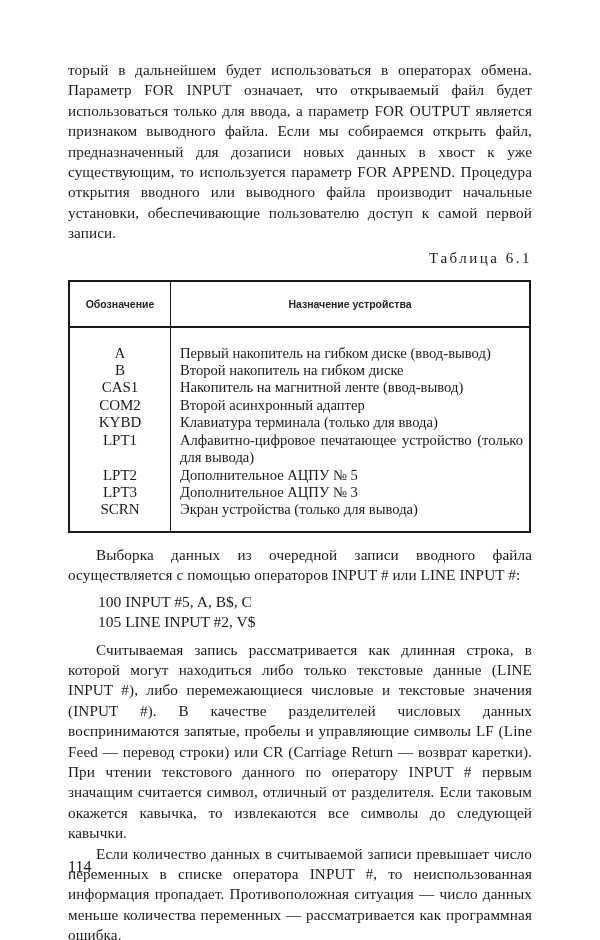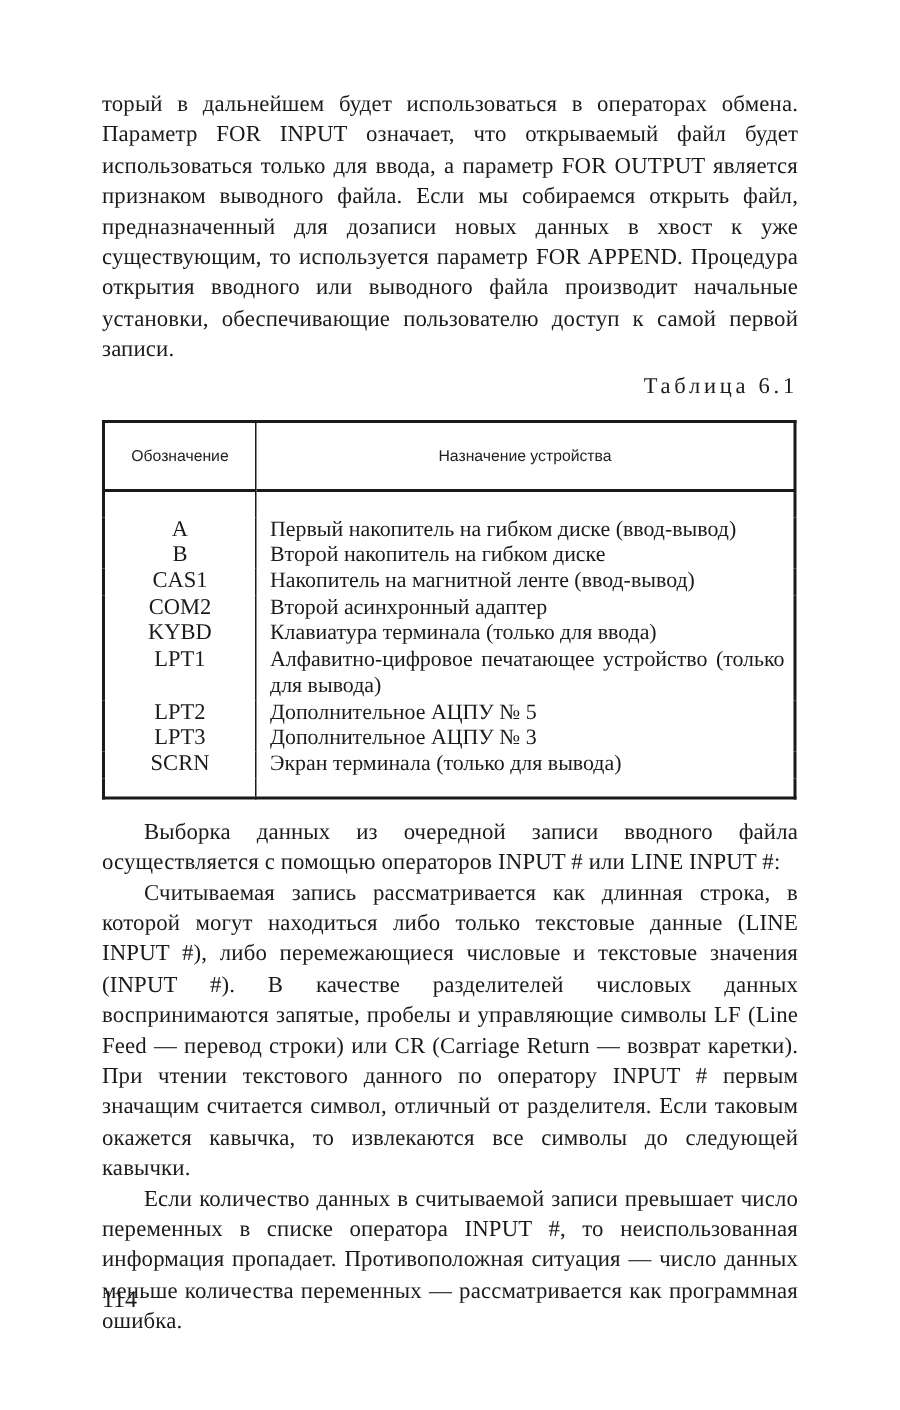--- a/index.html
+++ b/index.html
@@ -10,21 +10,21 @@
   .page { position:absolute; left:68px; top:60px; width:464px; }
   .para { font-size:15.2px; line-height:20.4px; text-align:justify; margin:0; letter-spacing:0.1px; }
   .para.indent { text-indent:28px; }
   .table-caption {
     text-align:right; font-size:15px; letter-spacing:2.5px; margin:4px 0 12px 0; line-height:20px;
   }
   .dev-table {
     width:463px; border:2px solid #1a1a1a; border-collapse:collapse; margin-left:0;
   }
   .dev-table th {
-    font-family:"Liberation Sans", sans-serif; font-weight:normal; font-size:10.5px; color:#222;
+    font-family:"Liberation Sans", sans-serif; font-weight:bold; font-size:10.5px; color:#222;
     height:36px; border-bottom:2px solid #1a1a1a; padding:4px; text-align:center;
   }
   .dev-table th.col1 { width:92px; border-right:1.5px solid #1a1a1a; }
   .dev-table td { font-size:14.6px; line-height:17.4px; vertical-align:top; padding:0; }
   .dev-table td.code { text-align:center; border-right:1.5px solid #1a1a1a; font-size:15px; }
   .dev-table td.desc { padding-left:9px; padding-right:6px; text-align:justify; }
   .dev-table tr.spacer td { height:17px; }
   .dev-table tr.endspacer td { height:12px; }
   .code-block { margin:6px 0 8px 30px; font-size:15.5px; line-height:20px; }
   .code-line { display:block; white-space:pre; }
@@ -81,31 +81,35 @@
       <tr>
         <td class="code">LPT2</td>
         <td class="desc">Дополнительное АЦПУ № 5</td>
       </tr>
       <tr>
         <td class="code">LPT3</td>
         <td class="desc">Дополнительное АЦПУ № 3</td>
       </tr>
       <tr>
         <td class="code">SCRN</td>
-        <td class="desc">Экран терминала (только для вывода)</td>
+        <td class="desc">Экран устройства (только для вывода)</td>
       </tr>
       <tr class="endspacer">
           <td class="code"></td>
           <td></td>
         </tr>
     </tbody>
   </table>
 
   <p class="para indent" style="margin-top:12px;">Выборка данных из очередной записи вводного файла осуществляется с помощью операторов INPUT # или LINE INPUT #:</p>
 
+  <div class="code-block">
+    <span class="code-line">100 INPUT #5, A, B$, C</span>
+    <span class="code-line">105 LINE INPUT #2, V$</span>
+  </div>
 
   <p class="para indent">Считываемая запись рассматривается как длинная строка, в которой могут находиться либо только текстовые данные (LINE INPUT #), либо перемежающиеся числовые и текстовые значения (INPUT #). В качестве разделителей числовых данных воспринимаются запятые, пробелы и управляющие символы LF (Line Feed — перевод строки) или CR (Carriage Return — возврат каретки). При чтении текстового данного по оператору INPUT # первым значащим считается символ, отличный от разделителя. Если таковым окажется кавычка, то извлекаются все символы до следующей кавычки.</p>
 
   <p class="para indent">Если количество данных в считываемой записи превышает число переменных в списке оператора INPUT #, то неиспользованная информация пропадает. Противоположная ситуация — число данных меньше количества переменных — рассматривается как программная ошибка.</p>
 
 </div>
 
 <div class="page-number">114</div>
 
 </body></html>

